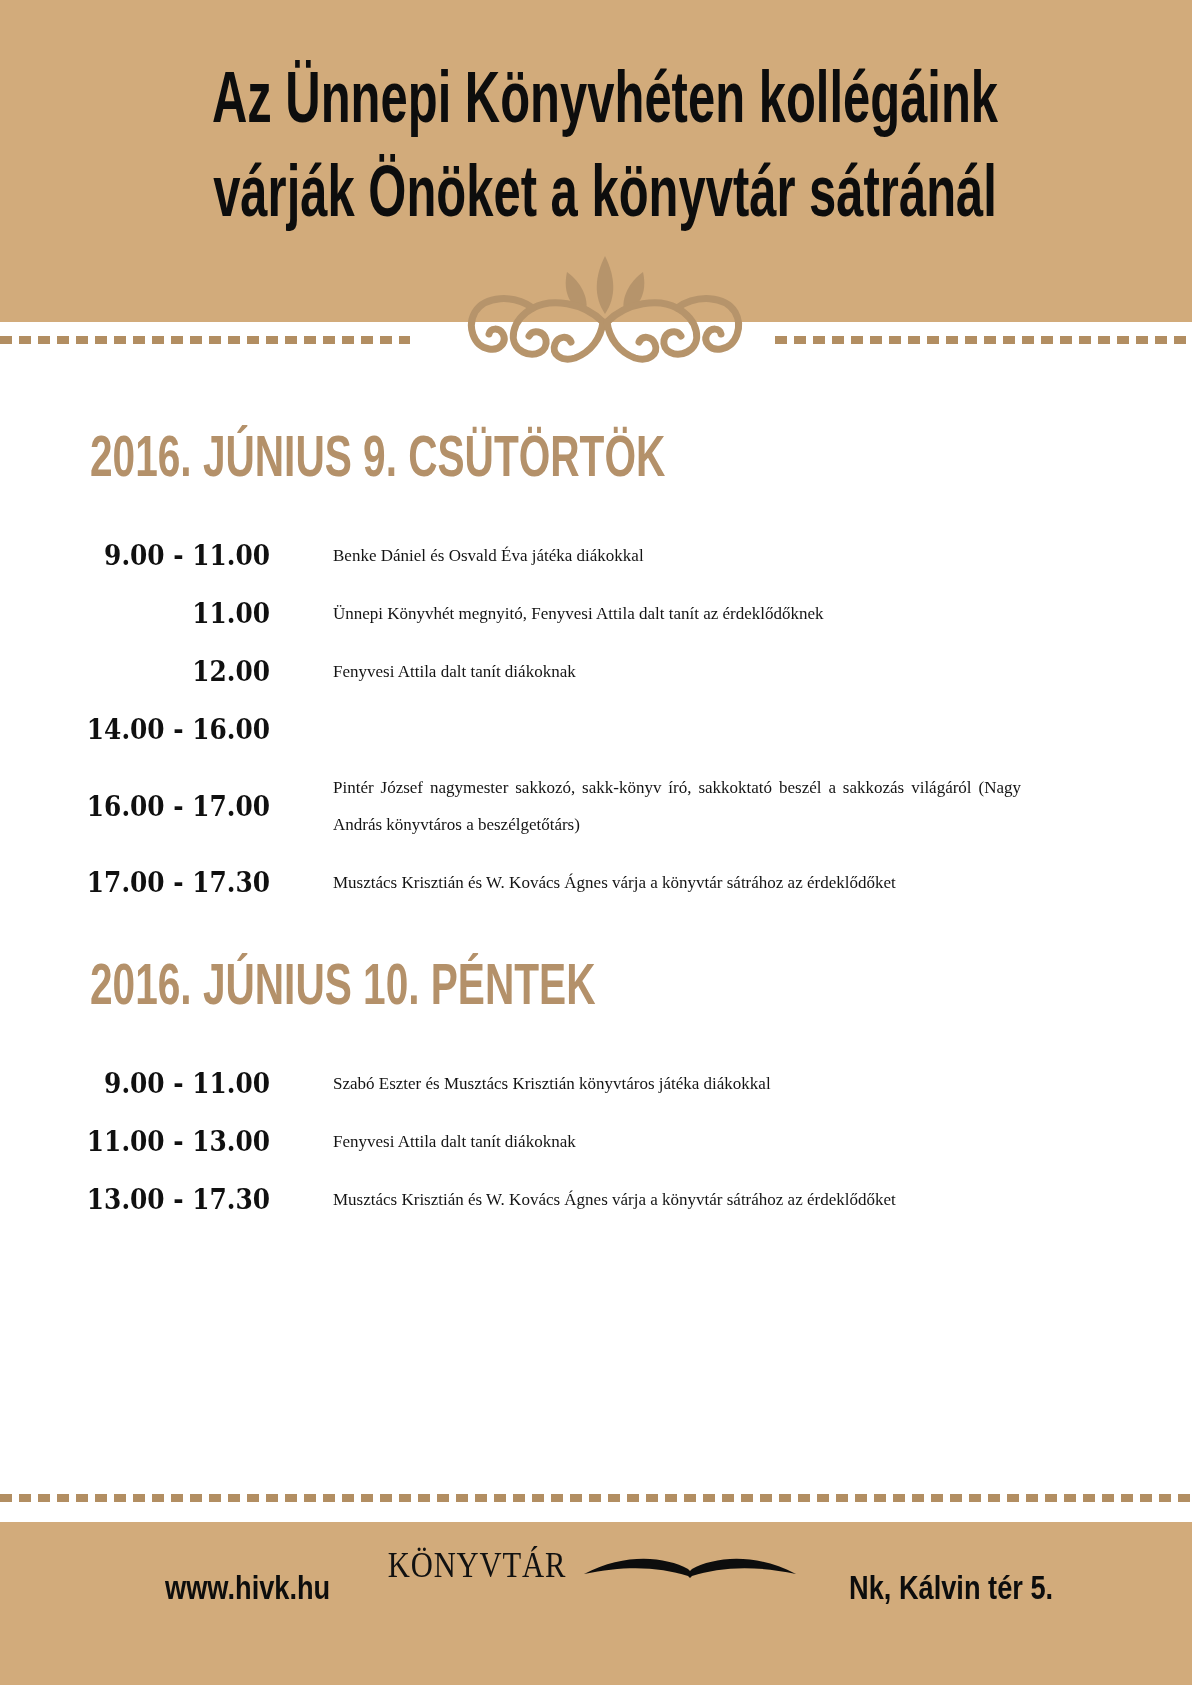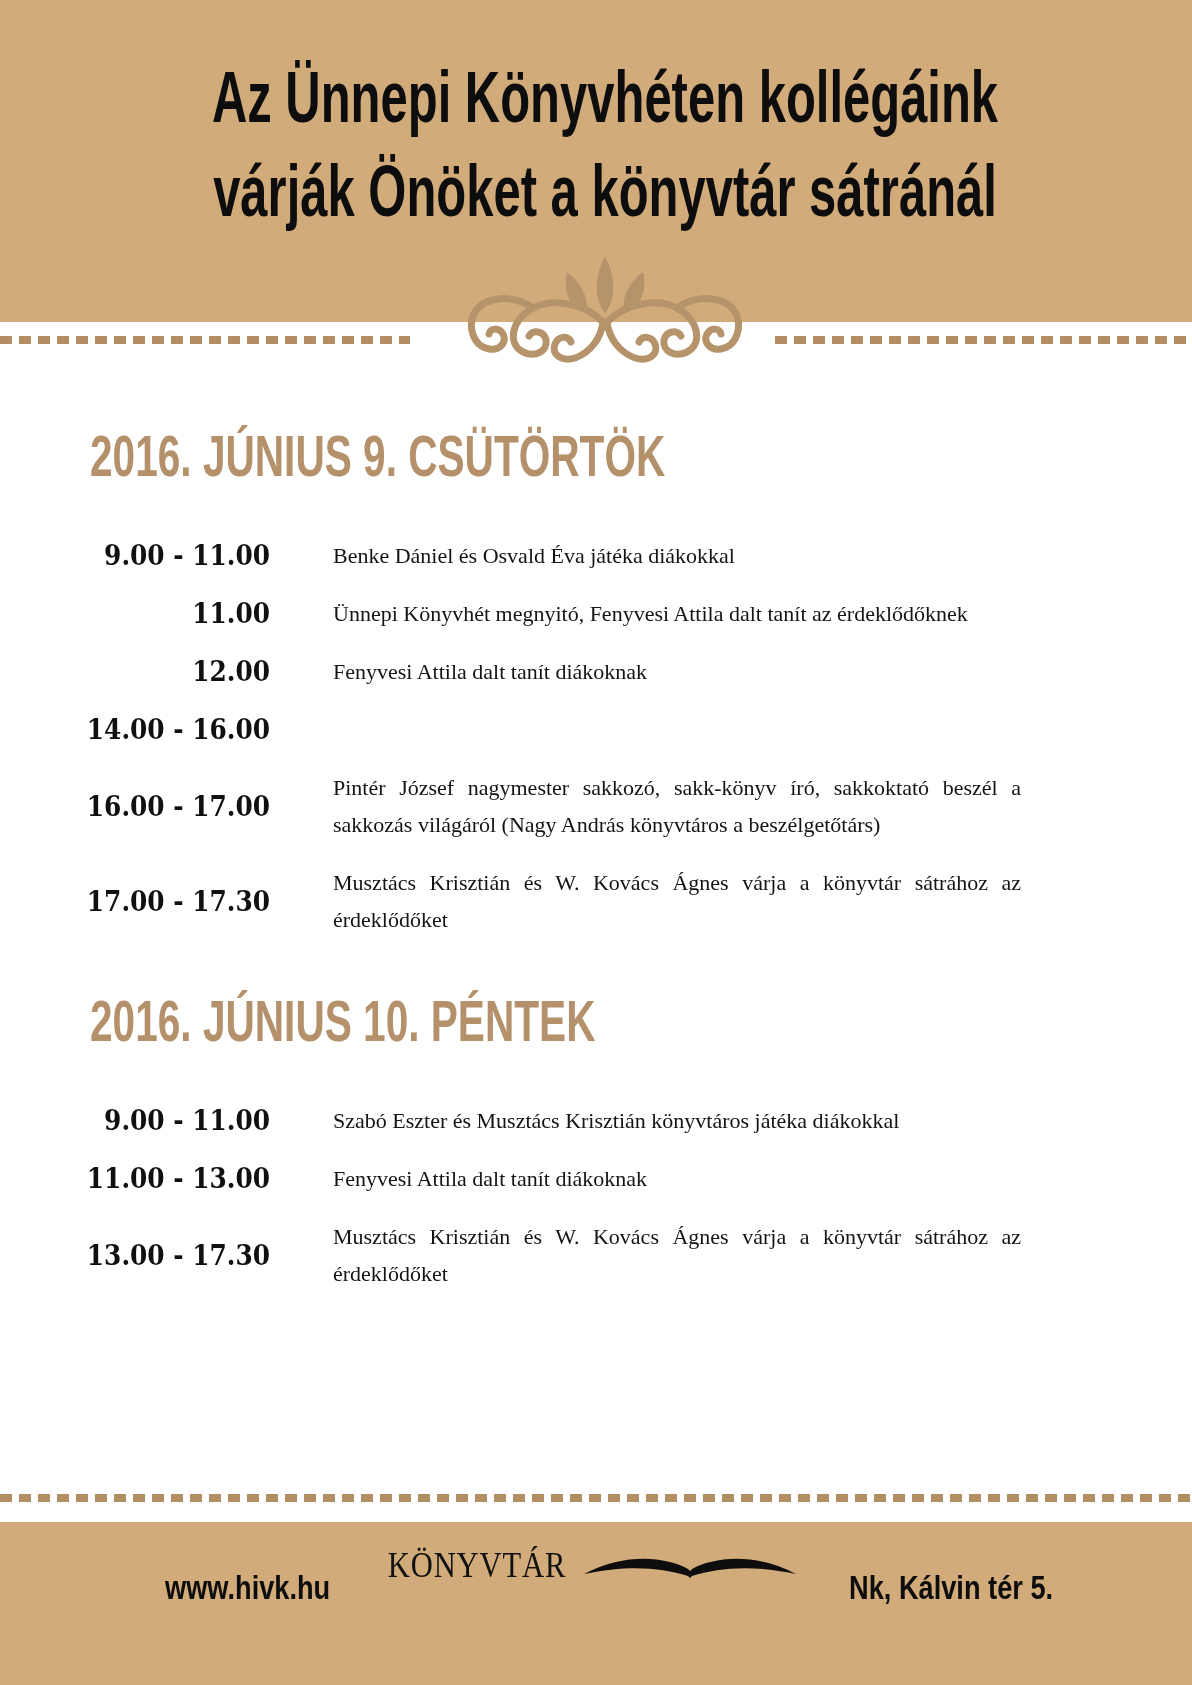--- a/index.html
+++ b/index.html
@@ -44,21 +44,21 @@
   .row{display:flex;align-items:center;margin-bottom:21px;}
   .time{
     width:270px;text-align:right;white-space:nowrap;
     font-family:"DejaVu Serif",serif;font-weight:bold;
     font-size:27px;line-height:37px;color:#101010;
     transform:scaleX(0.92);transform-origin:100% 0;
   }
   .desc{
     margin-left:63px;width:688px;
     font-family:"Liberation Serif",serif;
-    font-size:22px;line-height:37px;color:var(--body-text,#141414);
+    font-size:17px;line-height:37px;color:var(--body-text,#141414);
     text-align:justify;hyphens:manual;
   }
   
   .footer{
     position:absolute;top:1522px;left:0;width:100%;height:163px;
     background:var(--tan-background,#d2ab7b);
     display:flex;align-items:flex-start;justify-content:space-between;
     box-sizing:border-box;padding:48px 158px 0 165px;
   }
   .site,.addr{

